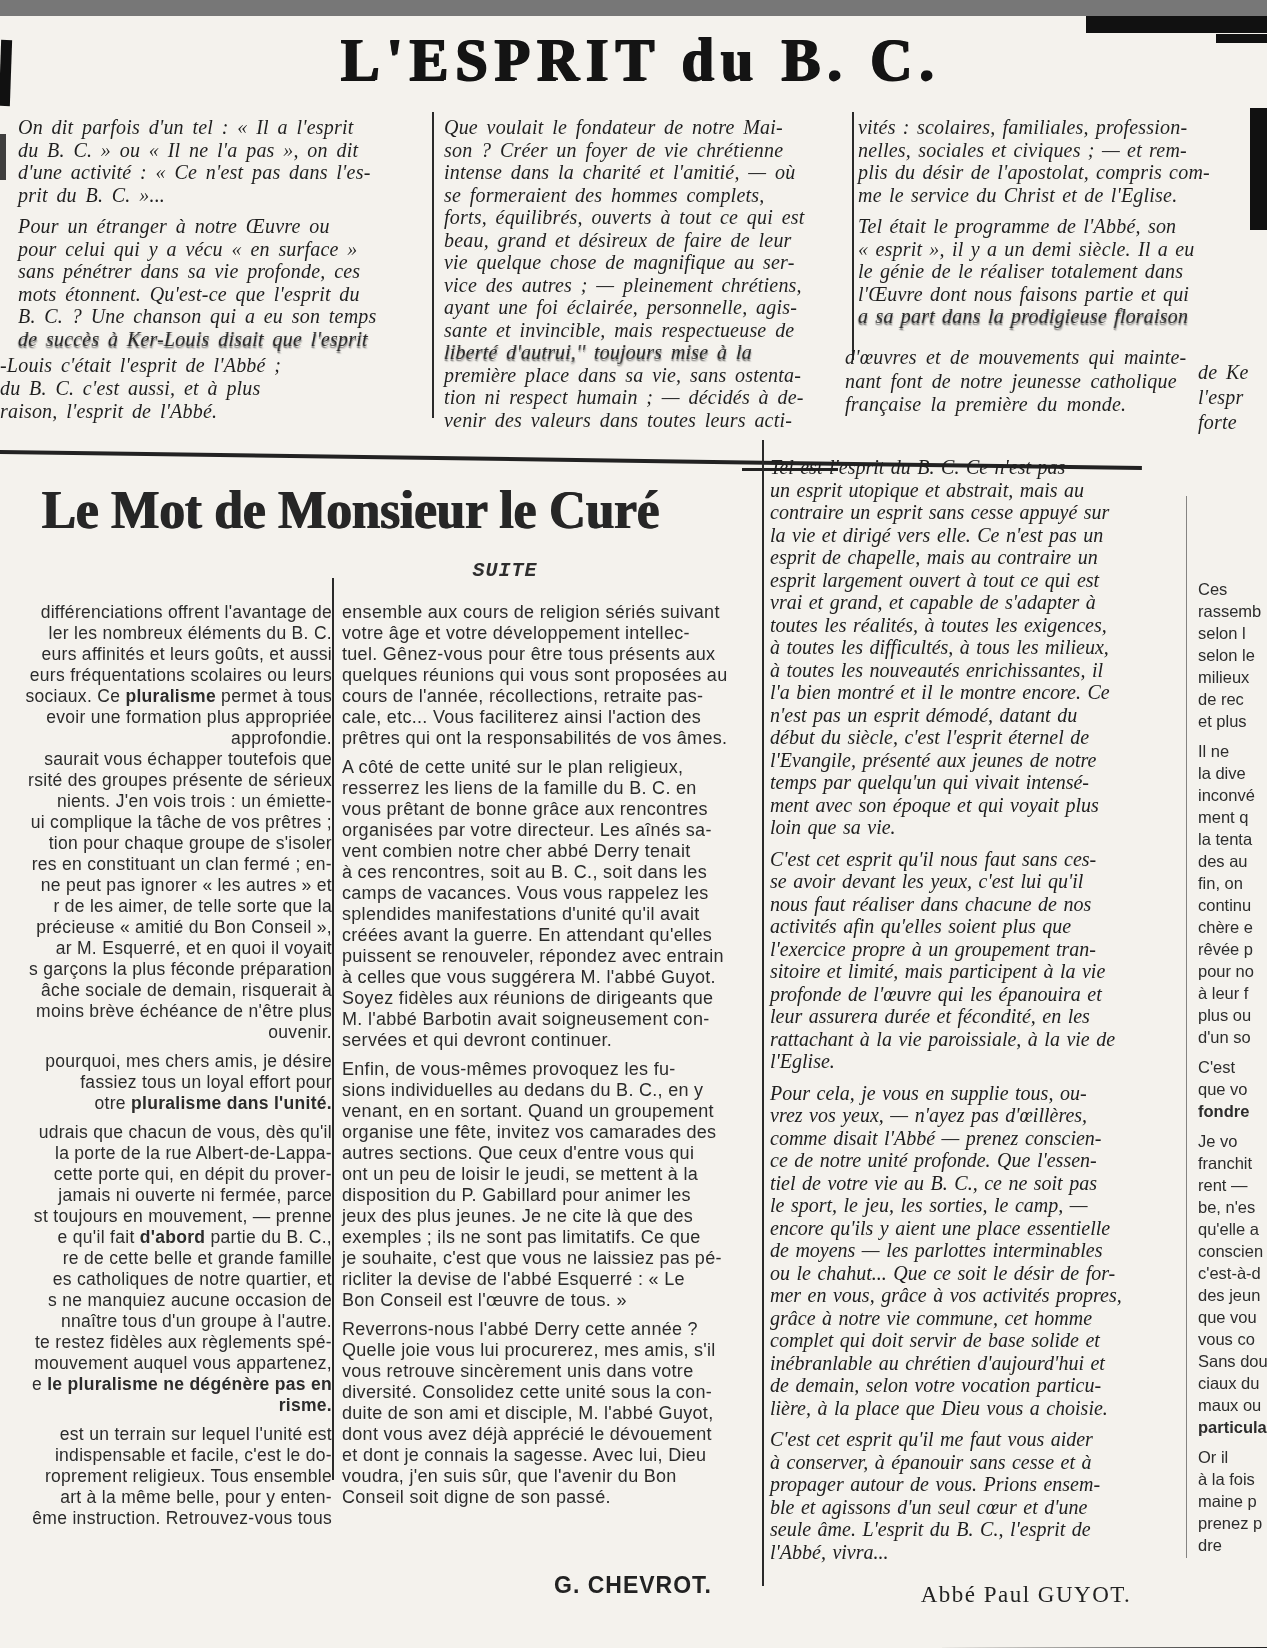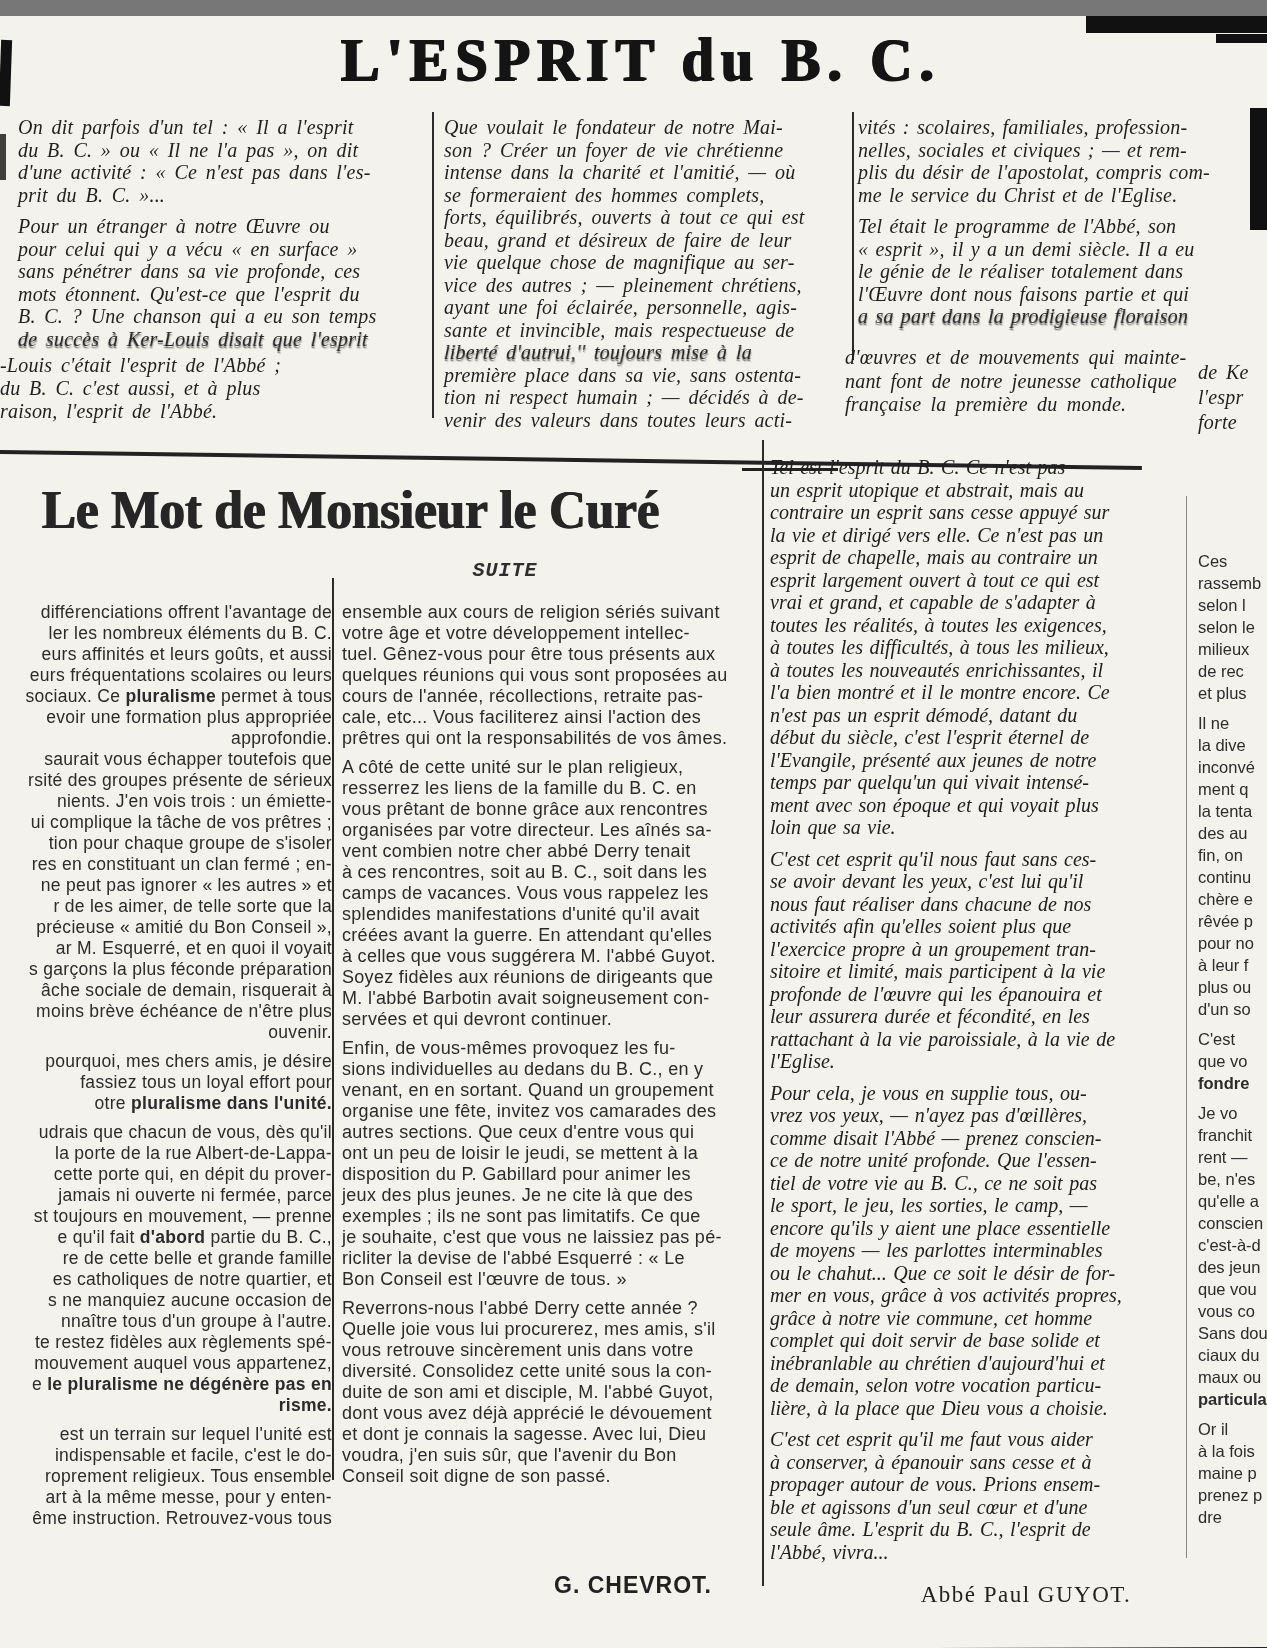--- a/index.html
+++ b/index.html
@@ -61,21 +61,21 @@
 
   
   .sans .ln{font:17.5px/21px "Liberation Sans","DejaVu Sans",sans-serif; letter-spacing:.3px; color:var(--c-sans);}
   .sans .gap{height:8px;}
   #c-left{left:2px; top:586px; width:330px; overflow:hidden;text-align:right;}
   #c-mid{left:342px; top:586px; width:416px;}
   #c-mid .ln{font-size:18px;}
   #c-right{left:770px; top:440px; width:364px;}
   .r-serif .ln{font:italic 20px/22.5px "Liberation Serif","DejaVu Serif",serif; color:#202020; word-spacing:1.5px;}
   .r-serif .gap{height:9px;}
-  #c-edge{left:1198px; top:534px; width:69px; overflow:hidden;}
+  #c-edge{left:1198px; top:562px; width:69px; overflow:hidden;}
   #c-edge .ln{font:16.5px/22px "Liberation Sans","DejaVu Sans",sans-serif; color:#2c2c2c;}
   #c-edge .gap{height:8px;}
 
   
   .sig-chevrot{
     left:500px; top:1556px; width:212px; text-align:right;
     font-family:"Liberation Sans","DejaVu Sans",sans-serif;
     font-weight:bold; font-size:23px; letter-spacing:1px; color:#222;
   }
   .sig-guyot{
@@ -200,21 +200,21 @@
       <div class="ln"><span>s ne manquiez aucune occasion de</span></div>
       <div class="ln"><span>nnaître tous d'un groupe à l'autre.</span></div>
       <div class="ln"><span>te restez fidèles aux règlements spé-</span></div>
       <div class="ln"><span>mouvement auquel vous appartenez,</span></div>
       <div class="ln"><span>e </span><span class="b">le pluralisme ne dégénère pas en</span></div>
       <div class="ln"><span class="b">risme.</span></div>
       <div class="ln gap"></div>
       <div class="ln"><span>est un terrain sur lequel l'unité est</span></div>
       <div class="ln"><span>indispensable et facile, c'est le do-</span></div>
       <div class="ln"><span>roprement religieux. Tous ensemble</span></div>
-      <div class="ln"><span>art à la même messe, pour y enten-</span></div>
+      <div class="ln"><span>art à la même belle, pour y enten-</span></div>
       <div class="ln"><span>ême instruction. Retrouvez-vous tous</span></div>
     </div>
   <div class="vrule" style="left:332px;top:562px;height:902px;"></div>
   <div class="abs sans" id="c-mid">
       <div class="ln"><span>ensemble aux cours de religion sériés suivant</span></div>
       <div class="ln"><span>votre âge et votre développement intellec-</span></div>
       <div class="ln"><span>tuel. Gênez-vous pour être tous présents aux</span></div>
       <div class="ln"><span>quelques réunions qui vous sont proposées au</span></div>
       <div class="ln"><span>cours de l'année, récollections, retraite pas-</span></div>
       <div class="ln"><span>cale, etc... Vous faciliterez ainsi l'action des</span></div>
@@ -222,20 +222,21 @@
       <div class="ln gap"></div>
       <div class="ln"><span>A côté de cette unité sur le plan religieux,</span></div>
       <div class="ln"><span>resserrez les liens de la famille du B. C. en</span></div>
       <div class="ln"><span>vous prêtant de bonne grâce aux rencontres</span></div>
       <div class="ln"><span>organisées par votre directeur. Les aînés sa-</span></div>
       <div class="ln"><span>vent combien notre cher abbé Derry tenait</span></div>
       <div class="ln"><span>à ces rencontres, soit au B. C., soit dans les</span></div>
       <div class="ln"><span>camps de vacances. Vous vous rappelez les</span></div>
       <div class="ln"><span>splendides manifestations d'unité qu'il avait</span></div>
       <div class="ln"><span>créées avant la guerre. En attendant qu'elles</span></div>
+      <div class="ln"><span>puissent se renouveler, répondez avec entrain</span></div>
       <div class="ln"><span>à celles que vous suggérera M. l'abbé Guyot.</span></div>
       <div class="ln"><span>Soyez fidèles aux réunions de dirigeants que</span></div>
       <div class="ln"><span>M. l'abbé Barbotin avait soigneusement con-</span></div>
       <div class="ln"><span>servées et qui devront continuer.</span></div>
       <div class="ln gap"></div>
       <div class="ln"><span>Enfin, de vous-mêmes provoquez les fu-</span></div>
       <div class="ln"><span>sions individuelles au dedans du B. C., en y</span></div>
       <div class="ln"><span>venant, en en sortant. Quand un groupement</span></div>
       <div class="ln"><span>organise une fête, invitez vos camarades des</span></div>
       <div class="ln"><span>autres sections. Que ceux d'entre vous qui</span></div>

